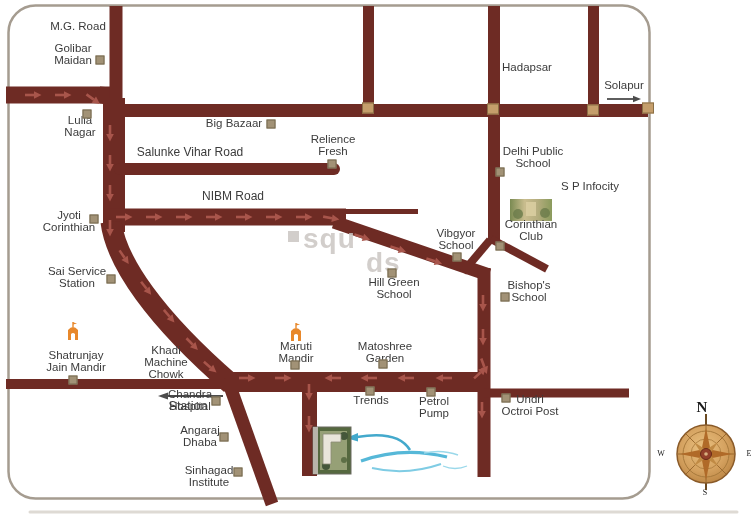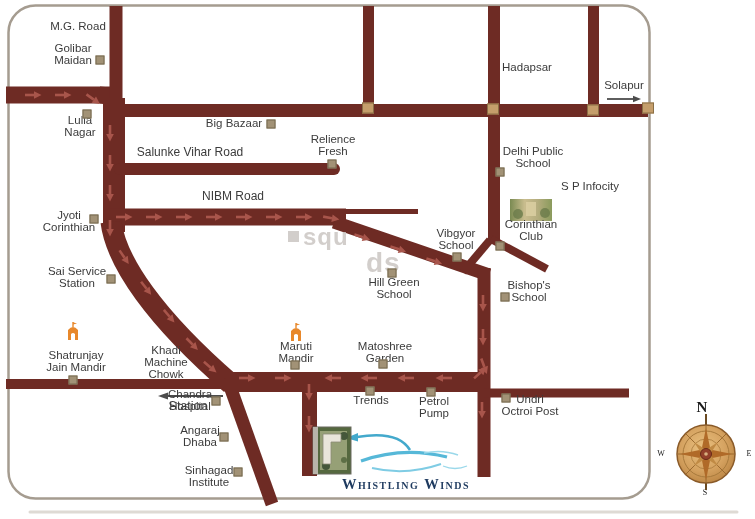--- a/index.html
+++ b/index.html
@@ -1,21 +1,21 @@
 <!DOCTYPE html>
 <html><head>
 <meta charset="utf-8">
 <style>
   html,body{margin:0;padding:0;background:#ffffff;}
   #stage{position:relative;width:755px;height:519px;overflow:hidden;background:#ffffff;
          font-family:"Liberation Sans",sans-serif;}
   #roadmap-svg{position:absolute;left:0;top:0;z-index:1;}
   #watermark{position:absolute;z-index:2;color:#cbc6c3;font-weight:bold;opacity:.85;
              font-family:"Liberation Sans",sans-serif;line-height:1;pointer-events:none;}
-  #watermark .wm1{position:absolute;left:303px;top:225px;font-size:24px;letter-spacing:1px;}
+  #watermark .wm1{position:absolute;left:303px;top:225px;font-size:28px;letter-spacing:1px;}
   #watermark .wm2{position:absolute;left:366px;top:249px;font-size:28px;letter-spacing:1px;}
   #watermark .wm-box{position:absolute;left:288px;top:231px;width:11px;height:11px;background:#cbc6c3;}
   .layer{position:absolute;left:0;top:0;width:755px;height:519px;z-index:3;pointer-events:none;text-decoration:underline;}
   .map-label{position:absolute;transform:translateX(-50%);text-align:center;color:#3b3b3b;
              font-size:11.5px;line-height:1.04;white-space:nowrap;}
   .map-label span{display:block;}
   .place-marker{position:absolute;width:7px;height:7px;background:#a29276;border:1px solid #75694f;
                 transform:translate(-50%,-50%);}
   .junction-marker{position:absolute;width:10px;height:9px;background:#c59e6b;border:1px solid #8a6f45;
                 transform:translate(-50%,-50%);}
@@ -436,15 +436,14 @@
           <path d="M 8 1.2 L 12 2.4 L 8 3.6 Z" fill="#e8882b"></path>
           <path d="M 6 19 V 13 Q 8 11 10 13 V 19 Z" fill="#ffffff"></path>
         </svg></div>
     </div>
 
   <div class="compass-letter" id="compass-n" style="left:702px;top:407px;">N</div>
   <div class="compass-letter compass-small" style="left:661px;top:453px;">W</div>
   <div class="compass-letter compass-small" style="left:749px;top:453px;">E</div>
   <div class="compass-letter compass-small" style="left:705px;top:492px;">S</div>
 
-  <div id="ww-name">Whistling Winds</div>
 
 </div>
 
 </body></html>

